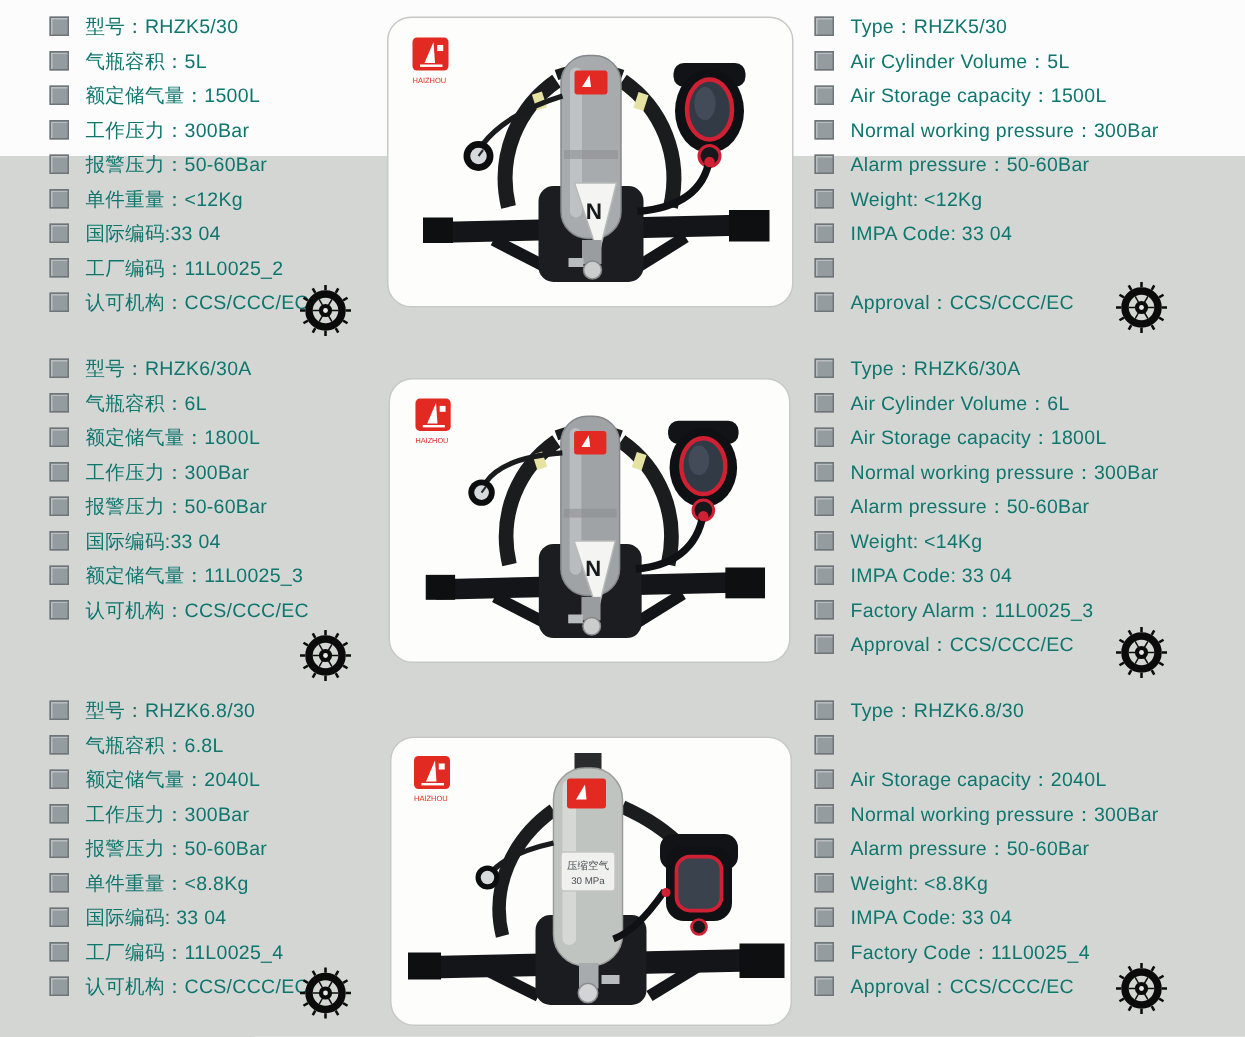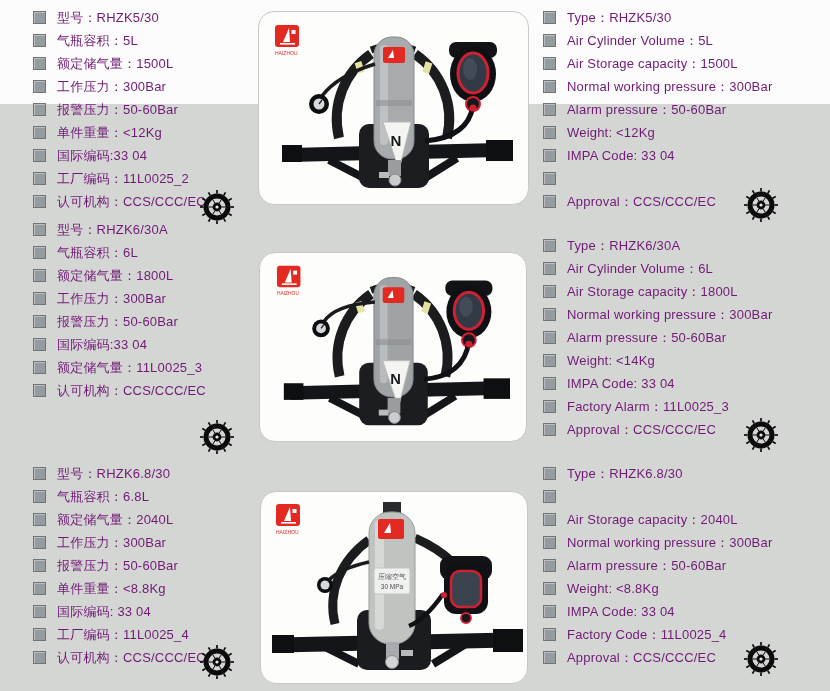--- a/index.html
+++ b/index.html
@@ -4,23 +4,23 @@
 <style>
   html,body{margin:0;padding:0;background:#e9eae9;}
   .page{position:relative;width:830px;height:691px;background:#d4d6d4;overflow:hidden;
         font-family:"Liberation Sans",sans-serif;}
   .band-top{position:absolute;left:0;top:0;width:830px;height:104px;background:#fbfcfb;}
   .specs{position:absolute;width:240px;}
   .specs.en{width:290px;}
   .spec-line{display:flex;align-items:center;height:23px;}
   .bullet{width:11px;height:11px;flex:none;background:#959ca0;border:1px solid #6e7579;
           box-shadow:inset 1px 1px 0 rgba(255,255,255,.35);margin-right:11px;}
-  .spec-text{font-size:13px;color:#701a75;letter-spacing:.2px;white-space:nowrap;}
+  .spec-text{font-size:13px;color:#0f766e;letter-spacing:.2px;white-space:nowrap;}
   .cn1{left:33px;top:6px;} .en1{left:543px;top:6px;}
-  .cn2{left:33px;top:218px;text-align:center;} .en2{left:543px;top:234px;}
+  .cn2{left:33px;top:234px;text-align:center;} .en2{left:543px;top:234px;}
   .cn3{left:33px;top:462px;} .en3{left:543px;top:462px;}
   .card{position:absolute;background:#fdfdfc;border:1px solid #c6c9c6;border-radius:16px;overflow:hidden;}
   .card svg{display:block;width:100%;height:100%;}
   .card1{left:258px;top:11px;width:269px;height:192px;}
   .card2{left:259px;top:252px;width:266px;height:188px;}
   .card3{left:260px;top:491px;width:266px;height:191px;}
   .wheel{position:absolute;width:36px;height:36px;}
   .wl1{left:199px;top:189px;} .wr1{left:743px;top:187px;}
   .wl2{left:199px;top:419px;} .wr2{left:743px;top:417px;}
   .wl3{left:199px;top:644px;} .wr3{left:743px;top:641px;}

